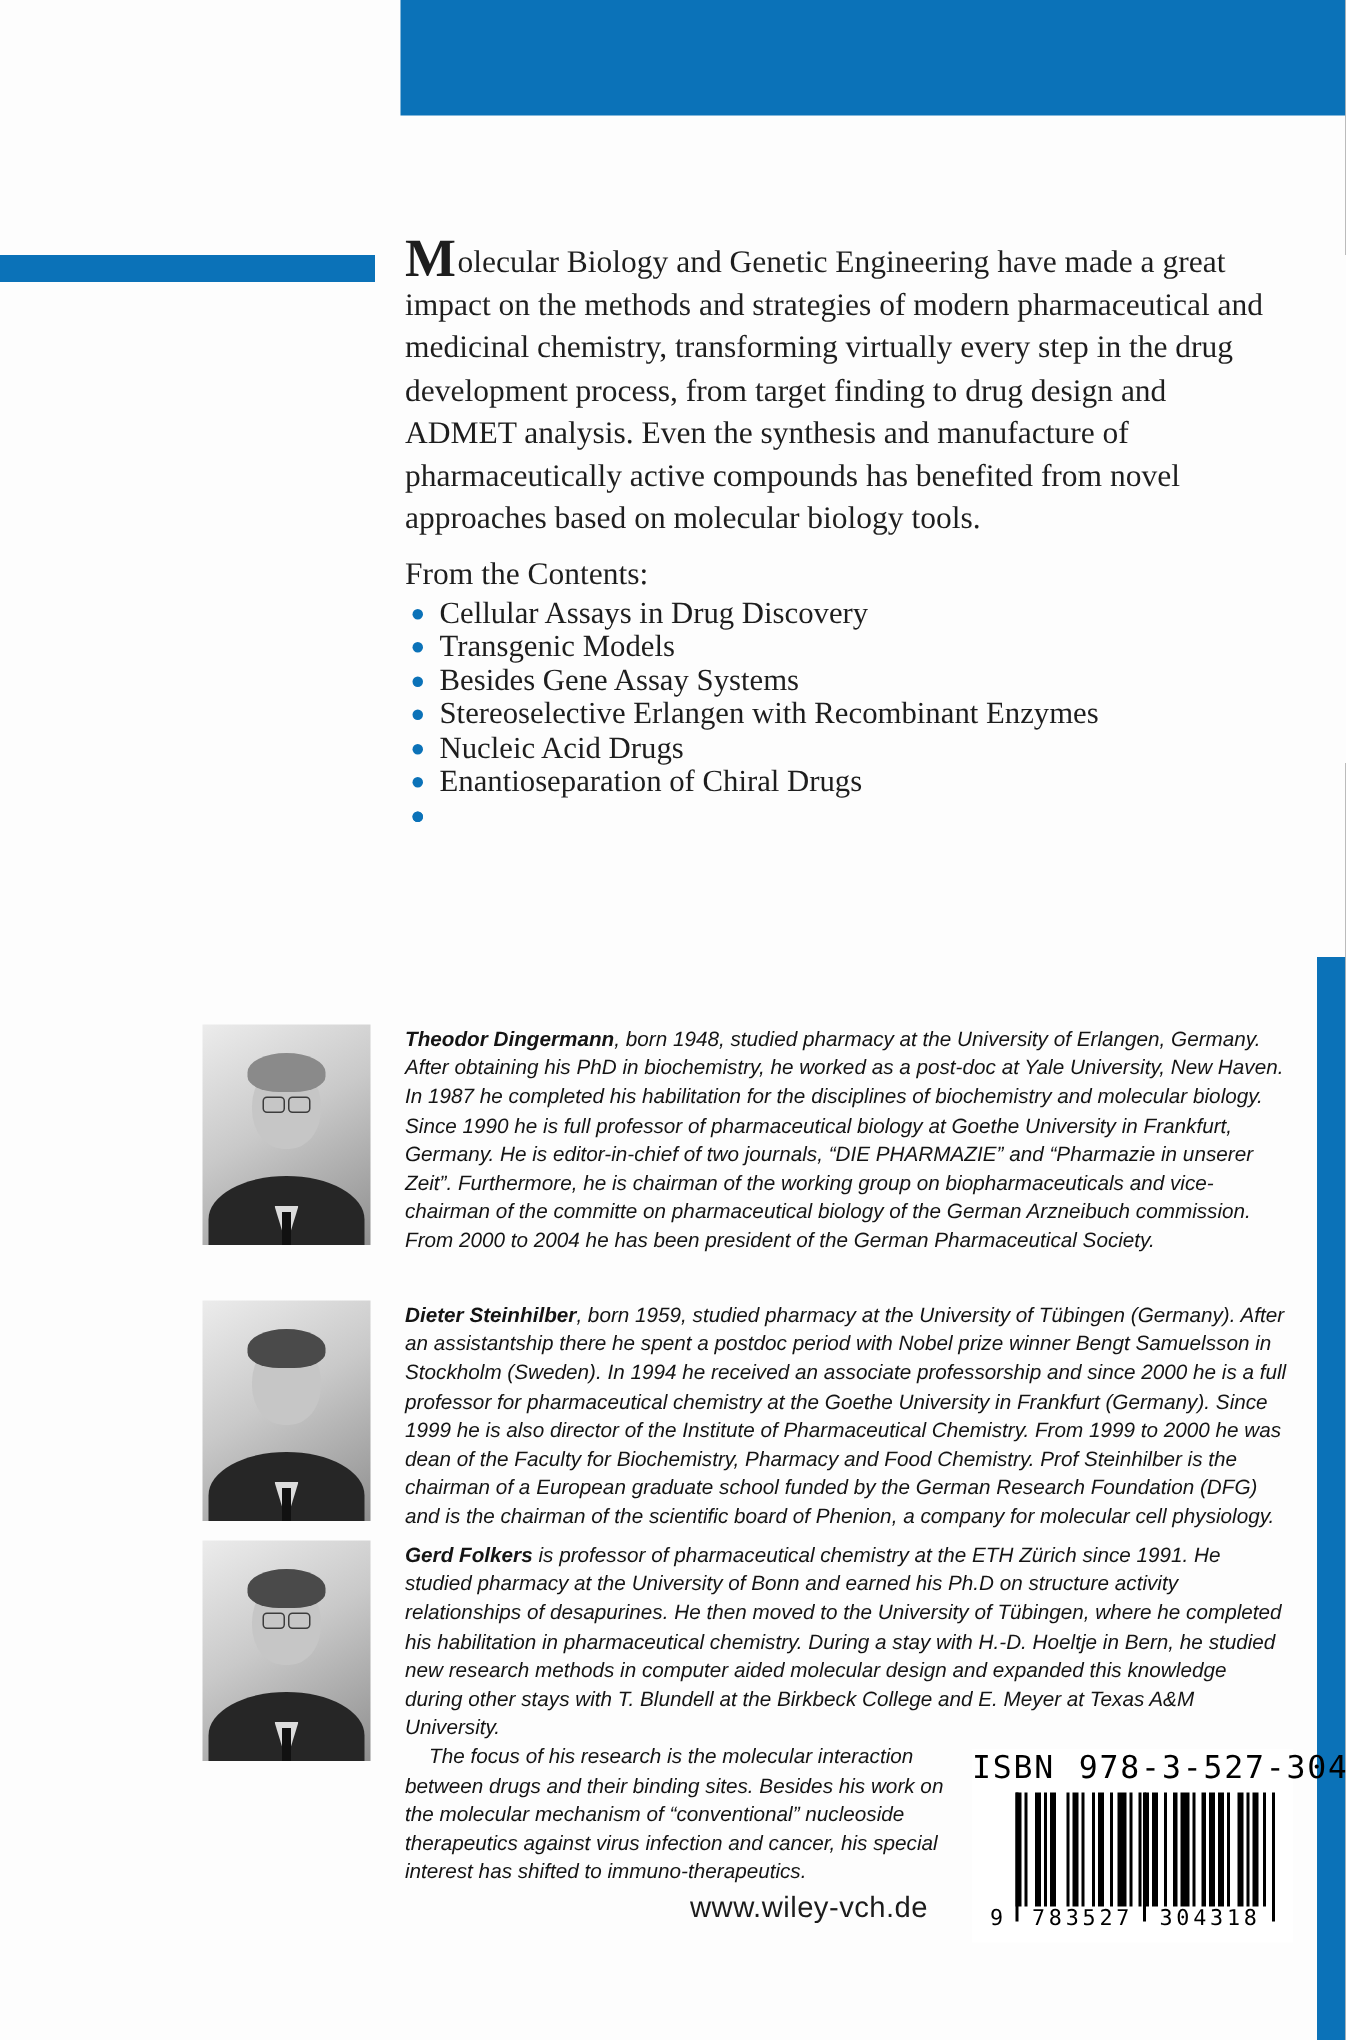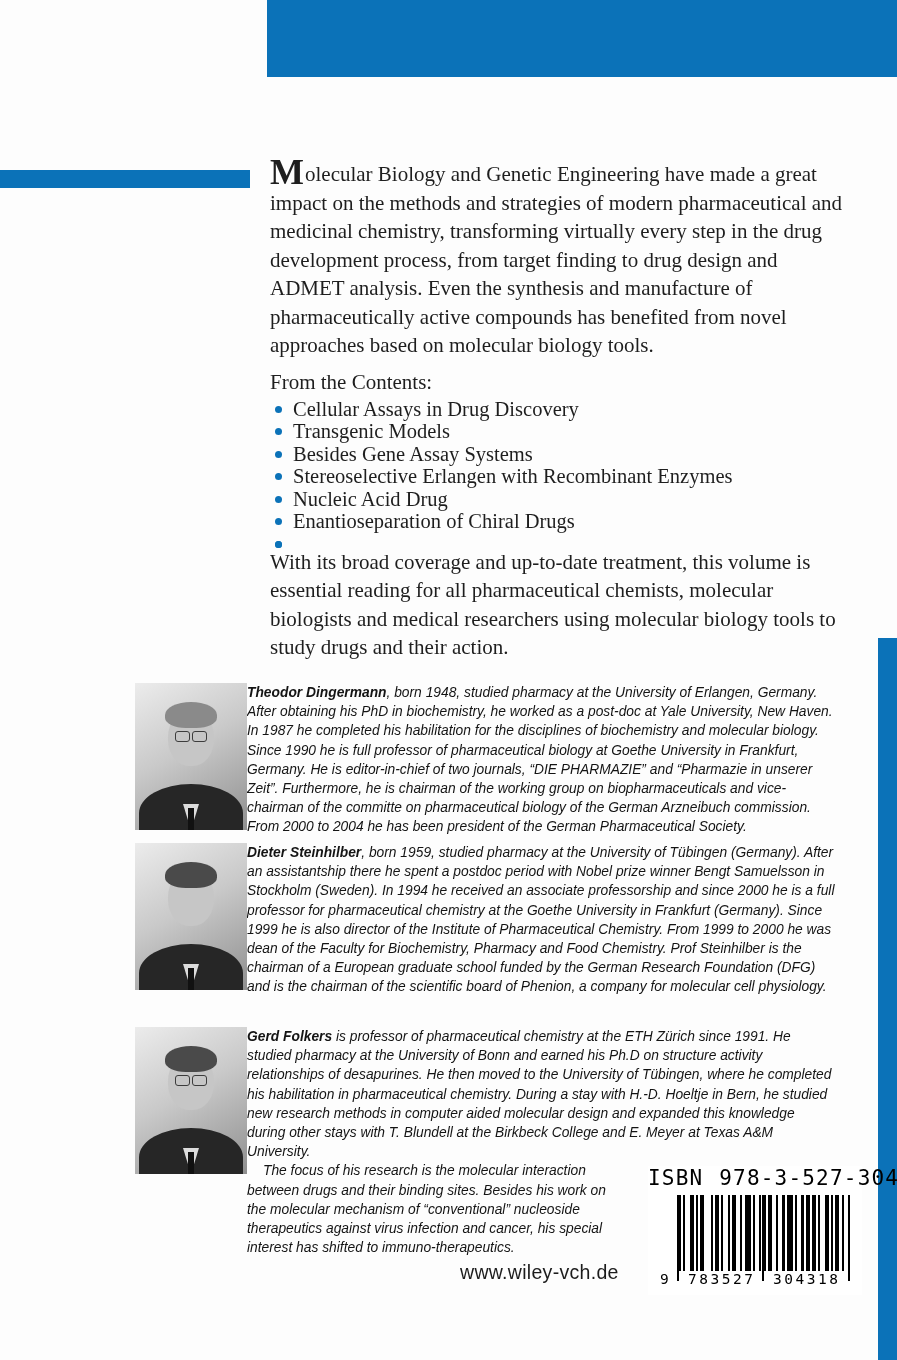--- a/index.html
+++ b/index.html
@@ -29,23 +29,23 @@
   ul.contents li { position:relative; padding-left:23px; font-size:20.5px; line-height:22.5px; }
   ul.contents .bullet {
     position:absolute; left:5px; top:8px;
     width:7px; height:7px; border-radius:50%;
     background:var(--accent); display:inline-block;
   }
   .closing { margin:15px 0 0 0; font-size:21px; line-height:28.5px; }
 
   
   .authors { position:absolute; left:135px; top:683px; width:723px; font-family:"Liberation Sans", sans-serif; }
-  .author-row { position:absolute; left:0; display:flex; }
+  .author-row { position:absolute; left:0; display:flex; gap:23px; }
   .author-row.r1 { top:0; }
-  .author-row.r2 { top:160px; }
+  .author-row.r2 { top:184px; }
   .author-row.r3 { top:344px; }
   .bio { width:588px; font-style:italic; font-size:13.8px; line-height:19.2px; color:#141414; }
   .bio p { margin:0; }
   .bio .p2 { max-width:362px; text-indent:16px; }
   .bio strong { font-weight:bold; }
 
   
   .photo {
     position:relative; flex:0 0 112px; width:112px; height:147px;
     background:linear-gradient(150deg,#ececec 0%,#c9c9c9 45%,#8f8f8f 100%);
@@ -98,27 +98,26 @@
 
   <div class="main-col">
     <p class="blurb"><span class="dropcap">M</span><span>olecular Biology and Genetic Engineering have made a great impact on the methods and strategies of modern pharmaceutical and medicinal chemistry, transforming virtually every step in the drug development process, from target finding to drug design and ADMET analysis. Even the synthesis and manufacture of pharmaceutically active compounds has benefited from novel approaches based on molecular biology tools.</span></p>
 
     <p class="contents-heading">From the Contents:</p>
     <ul class="contents">
       <li><span class="bullet"></span><span>Cellular Assays in Drug Discovery</span></li>
       <li><span class="bullet"></span><span>Transgenic Models</span></li>
       <li><span class="bullet"></span><span>Besides Gene Assay Systems</span></li>
       <li><span class="bullet"></span><span>Stereoselective Erlangen with Recombinant Enzymes</span></li>
-      <li><span class="bullet"></span><span>Nucleic Acid Drug</span></li>
+      <li><span class="bullet"></span><span>Nucleic Acid Drugs</span></li>
       <li><span class="bullet"></span><span>Enantioseparation of Chiral Drugs</span></li>
       <li><span class="bullet"></span></li>
       <li><span class="bullet"></span></li>
     </ul>
 
-    <p class="closing">With its broad coverage and up-to-date treatment, this volume is essential reading for all pharmaceutical chemists, molecular biologists and medical researchers using molecular biology tools to study drugs and their action.</p>
   </div>
 
   <div class="authors">
 
     <div class="author-row r1">
       <div class="photo grayhair">
         <div class="shoulders"></div>
         <div class="head"></div>
         <div class="hair"></div>
         <div class="glasses"></div>

